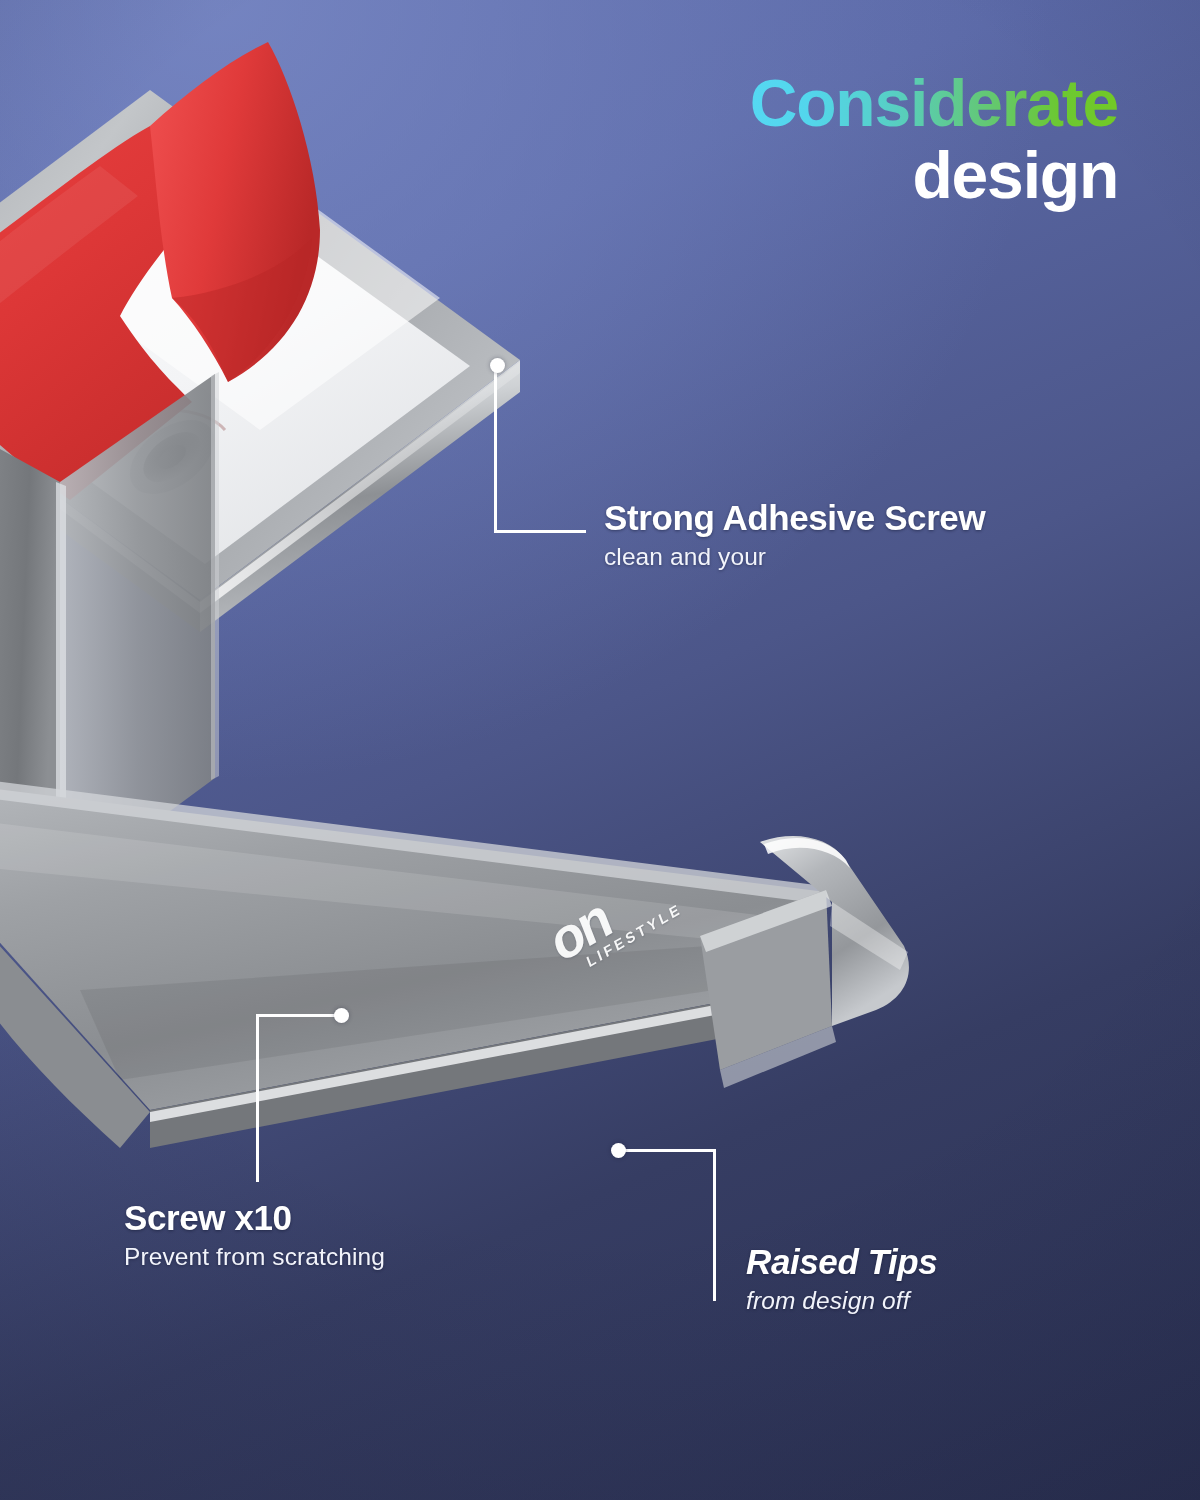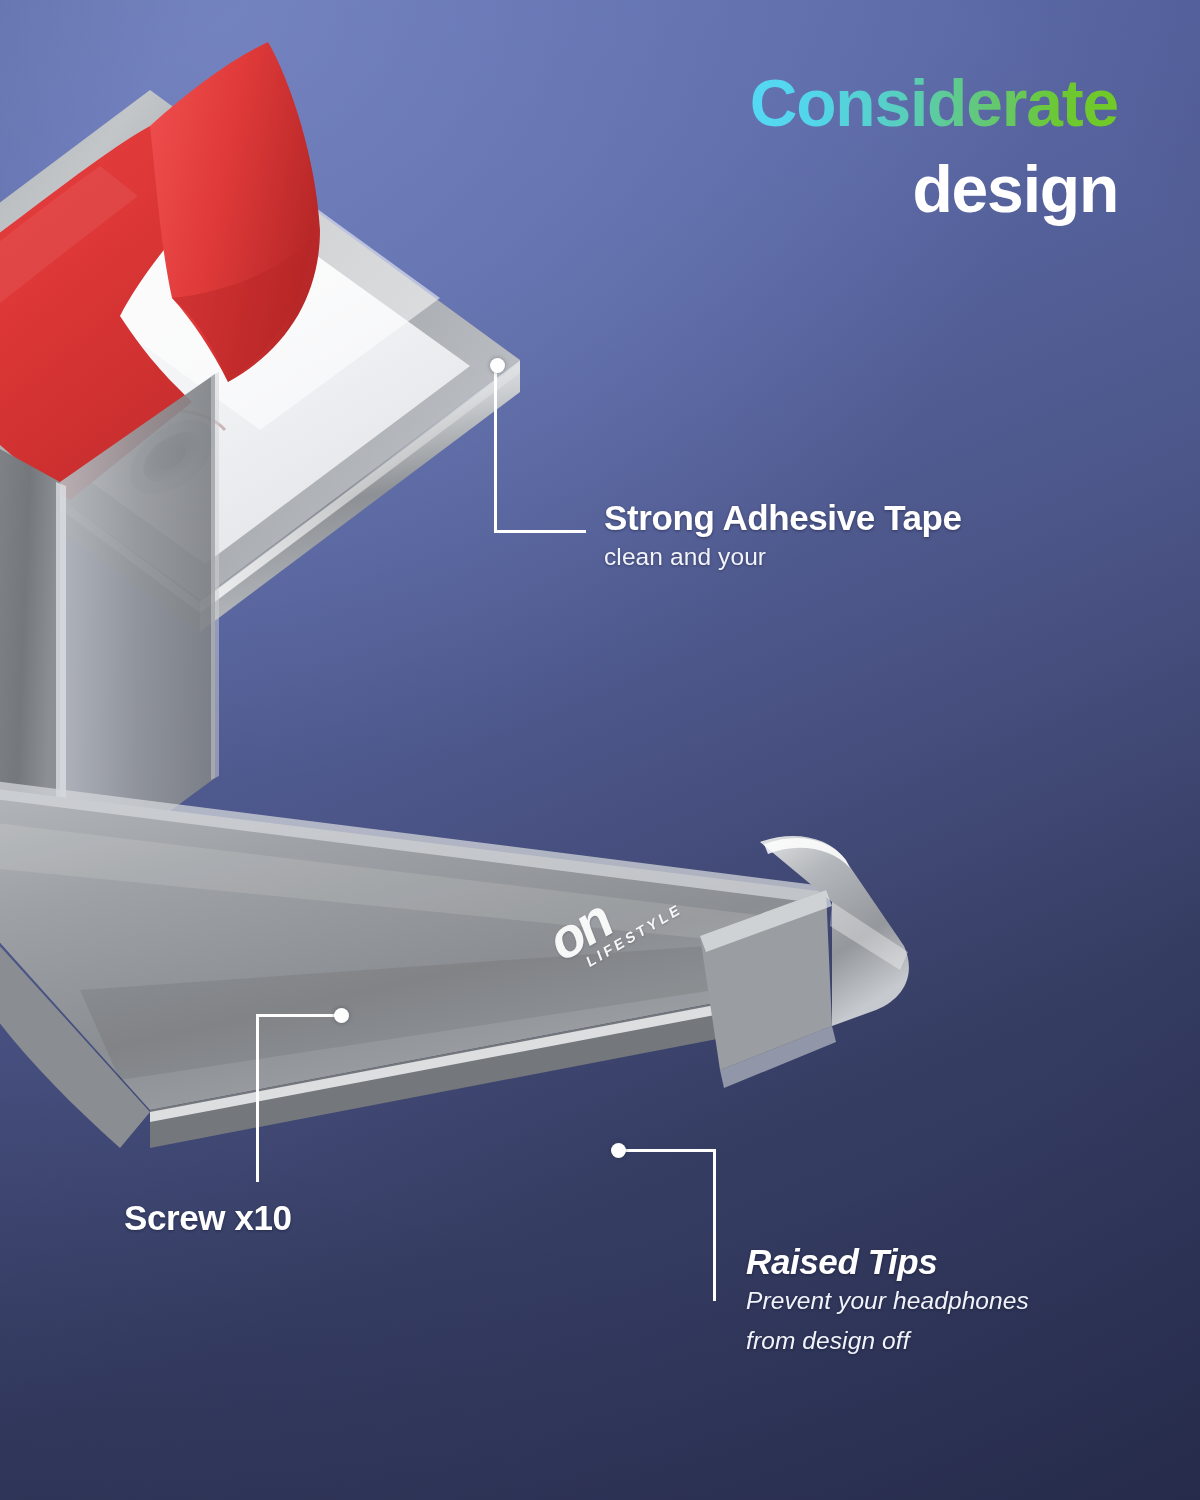--- a/index.html
+++ b/index.html
@@ -20,21 +20,21 @@
       background:radial-gradient(130% 105% at 50% 38%, rgba(0,0,0,0) 42%, rgba(18,21,42,.38) 100%);}
 
   
   .headline{position:absolute;right:82px;top:70px;text-align:right;z-index:40;}
   .hl-1{
     font-size:66px;font-weight:700;letter-spacing:-1.2px;line-height:1.02;
     background:linear-gradient(90deg,#55d8f2 0%, #53d6ec 16%, #57cfc6 38%, #62c87c 62%, #6cc832 84%, #72c926 100%);
     -webkit-background-clip:text;background-clip:text;color:transparent;text-align:center;
     -webkit-text-fill-color:transparent;
   }
-  .hl-2{font-size:66px;font-weight:700;color:#fff;letter-spacing:-1.2px;line-height:1.12;margin-top:16px;}
+  .hl-2{font-size:66px;font-weight:700;color:#fff;letter-spacing:-1.2px;line-height:1.12;margin-top:2px;}
 
   
   .callout{position:absolute;z-index:40;}
   .co-title{font-size:35px;font-weight:700;color:#ffffff;letter-spacing:-.4px;line-height:1.12;
             text-shadow:0 1px 3px rgba(12,16,38,.45);white-space:nowrap;}
   .co-sub{font-size:24.5px;font-weight:400;color:#f2f4fb;line-height:1.62;letter-spacing:.1px;
           text-shadow:0 1px 3px rgba(12,16,38,.4);white-space:nowrap;}
 
   #co-tape{left:604px;top:498px;}
   #co-screw{left:124px;top:1198px;}
@@ -272,27 +272,27 @@
     <div class="lead-dot dot"></div>
   </div>
 
   <div class="leader" id="ld-tips">
     <div class="lead-line h"></div>
     <div class="lead-line v"></div>
     <div class="lead-dot dot"></div>
   </div>
 
   <div class="callout" id="co-tape">
-    <div class="co-title">Strong Adhesive Tape</div>
+    <div class="co-title">Strong Adhesive Screw</div>
     <div class="co-sub">clean and your</div>
   </div>
 
   <div class="callout" id="co-screw">
     <div class="co-title">Screw x10</div>
+    <div class="co-sub">Prevent from scratching</div>
   </div>
 
   <div class="callout" id="co-tips">
     <div class="co-title">Raised Tips</div>
-    <div class="co-sub">Prevent your headphones</div>
     <div class="co-sub">from design off</div>
   </div>
 
 </div>
 
 </body></html>

